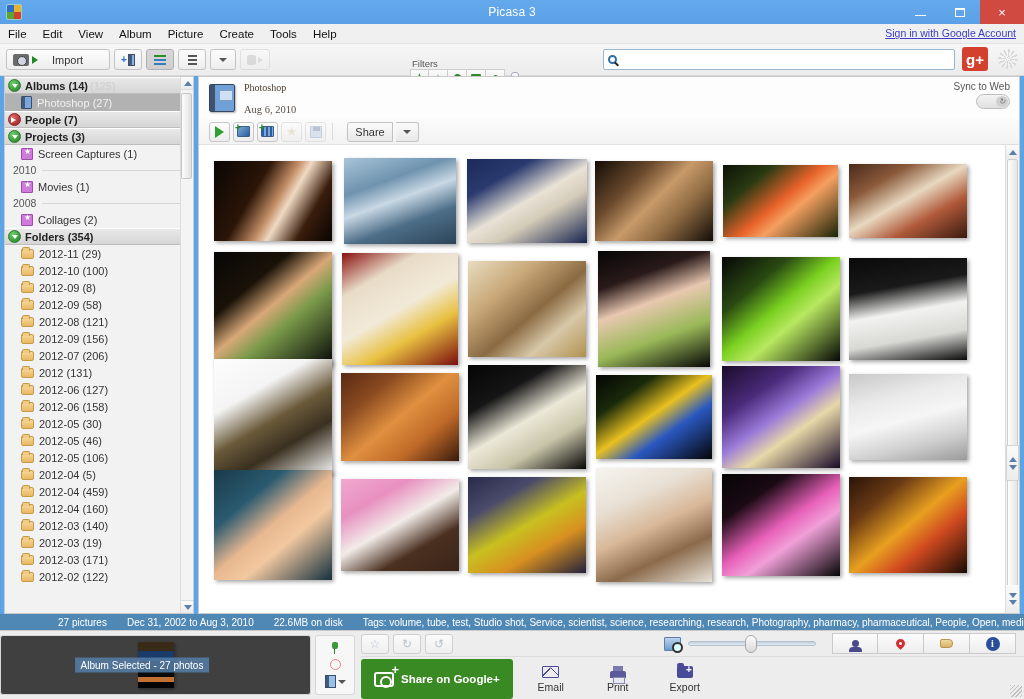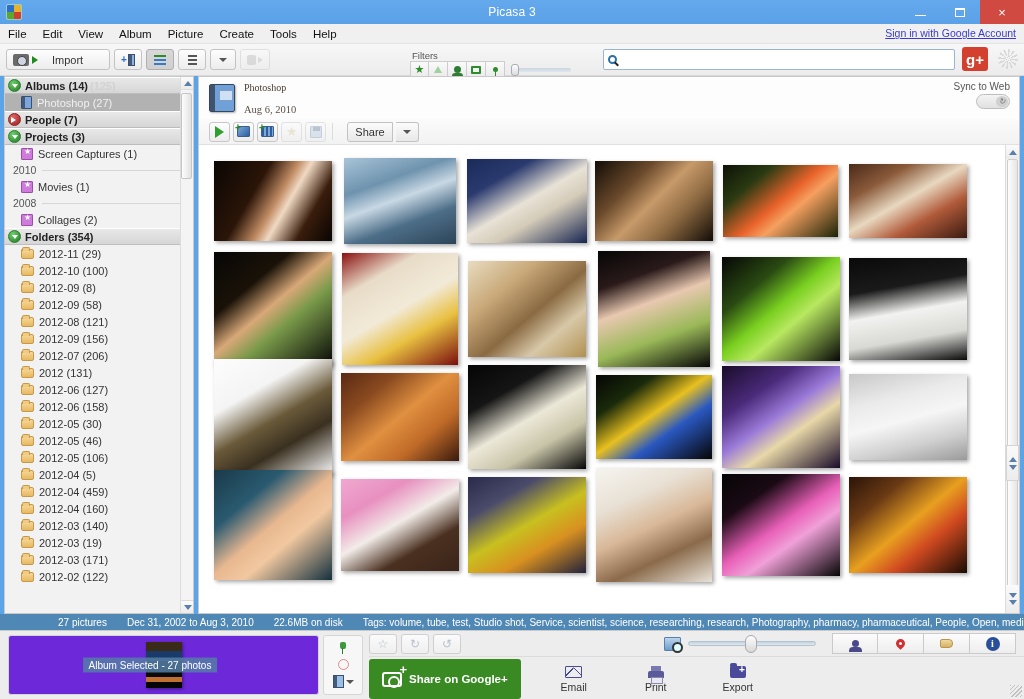--- a/index.html
+++ b/index.html
@@ -90,21 +90,21 @@
   .tri-green { width:0;height:0;border-left:6px solid #1f8a1f;border-top:4px solid transparent;border-bottom:4px solid transparent;}
   .import-label{ margin-left:14px; }
   .list-icon{display:flex;flex-direction:column;gap:2px;}
   .list-icon i{display:block;height:2px;width:12px;background:#3a7abf;}
   .list-icon i:first-child{background:#2f8a2f;}
   .tree-icon{display:flex;flex-direction:column;gap:2px;align-items:flex-end;}
   .tree-icon i{display:block;height:2px;width:9px;background:#555;}
   .caret-down{width:0;height:0;border-top:4px solid #555;border-left:4px solid transparent;border-right:4px solid transparent;}
 
   .filters-box {
-    position: absolute; left: 410px; top: 6px;
+    position: absolute; left: 410px; top: 14px;
     display: flex; flex-direction: column;
   }
   .filters-label{ font-size:9.5px; color:#555; margin-left:2px; }
   .filters-row{ display:flex; align-items:center; gap:0; }
   .fbtn{
     width:19px;height:17px;border:1px solid #cdcdcd;border-left:none;
     background:linear-gradient(to bottom,#fafafa,#ebebeb);
     display:flex;align-items:center;justify-content:center;
   }
   .fbtn:first-child{ border-left:1px solid #cdcdcd; }
@@ -304,22 +304,22 @@
   .statusbar span{ margin-right:20px; }
   .statusbar .tags{ margin-right:0; overflow:hidden; text-overflow:clip;}
 
   
   .bottom{
     height:69px;flex:0 0 69px;background:#ededed;
     display:flex; align-items:stretch; border-top:1px solid #c9c9c9;
     position:relative;
   }
   .tray{
-    width:311px;flex:0 0 311px;margin:4px 0 4px 8px;
-    background:#6d28d9;border:1px solid #d6d6d6;border-radius:3px;
+    width:311px;flex:0 0 311px;margin:4px 0 4px 0;
+    background:#404040;border:1px solid #d6d6d6;border-radius:3px;
     display:flex;align-items:center;justify-content:center;position:relative;
   }
   .tray-thumb{
     width:36px;height:46px;background:#111;position:relative;overflow:hidden;
     box-shadow:1px 1px 3px rgba(0,0,0,.4);
   }
   .tray-badge{
     position:absolute;left:50%;top:50%;transform:translate(-60%,-50%);
     background:rgba(85,125,165,.86);color:#fff;font-size:10px;
     padding:2px 6px;white-space:nowrap;
@@ -355,21 +355,21 @@
     display:flex;align-items:center;justify-content:center;
   }
   .vbtn:first-child{ border-left:1px solid #cacaca; }
   .ic-person{width:7px;height:7px;border-radius:50%;background:#4a4a8a;position:relative;}
   .ic-person:after{content:"";position:absolute;left:-3px;top:7px;width:13px;height:5px;border-radius:4px 4px 0 0;background:#4a4a8a;}
   .ic-mappin{width:9px;height:9px;border-radius:50% 50% 50% 0;transform:rotate(-45deg);background:#d03030;position:relative;}
   .ic-mappin:after{content:"";position:absolute;left:3px;top:3px;width:3px;height:3px;border-radius:50%;background:#fff;}
   .ic-tag{width:13px;height:9px;background:linear-gradient(to bottom,#f0d9a0,#d6b267);border:1px solid #b9954f;border-radius:2px 4px 4px 2px;}
   .ic-info{width:14px;height:14px;border-radius:50%;background:#2a4f9a;color:#fff;font-size:10px;font-weight:bold;display:flex;align-items:center;justify-content:center;font-family:"Liberation Serif",serif;}
 
-  .brow2{ flex:1 1 auto; display:flex; align-items:center; gap:16px; padding-top:2px;}
+  .brow2{ flex:1 1 auto; display:flex; align-items:center; gap:1px; padding-top:2px;}
   .gplus-share{
     height:40px;min-width:133px;background:#3a8a24;border-radius:3px;
     display:flex;align-items:center;justify-content:center;gap:7px;
     color:#fff;font-size:11.5px;font-weight:bold;padding:0 13px;
   }
   .cam-ic{width:20px;height:15px;border:2.5px solid #fff;border-radius:3px;position:relative;}
   .cam-ic:after{content:"";position:absolute;left:4px;top:2px;width:8px;height:8px;border-radius:50%;border:2px solid #fff;}
   .cam-ic:before{content:"+";position:absolute;right:-7px;top:-12px;color:#fff;font-size:13px;font-weight:bold;}
   .act{
     width:58px;display:flex;flex-direction:column;align-items:center;gap:3px;

